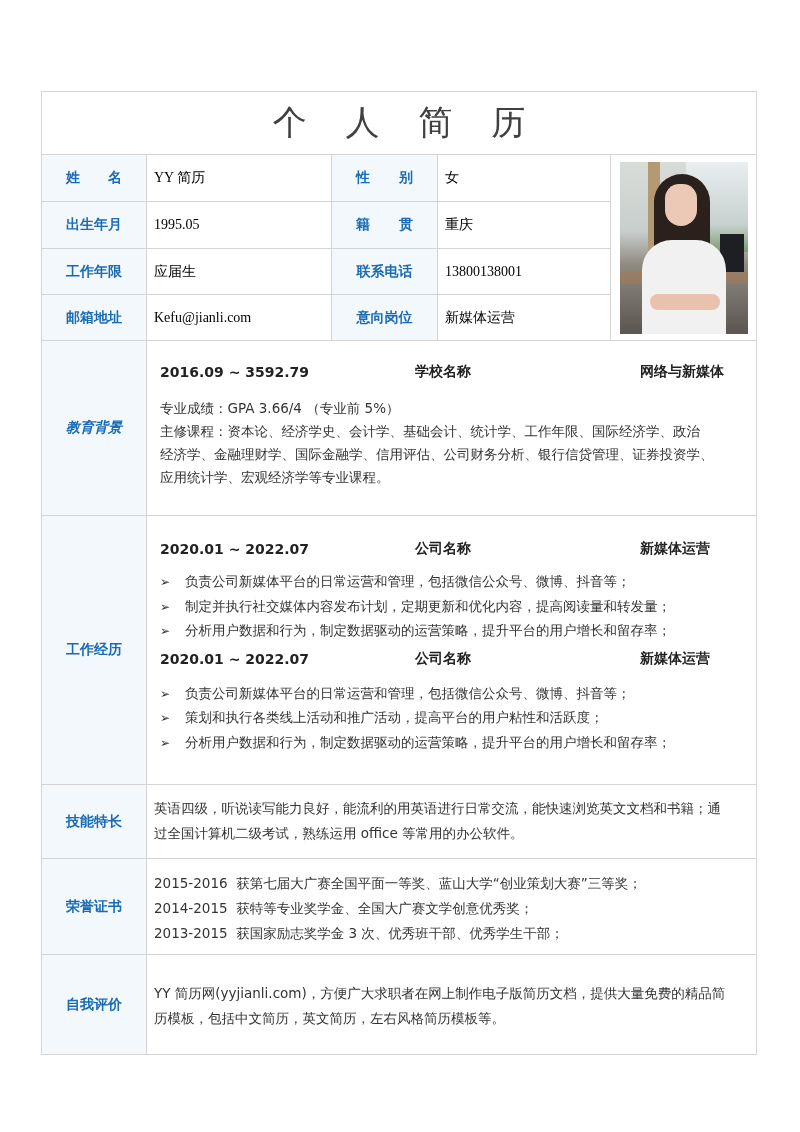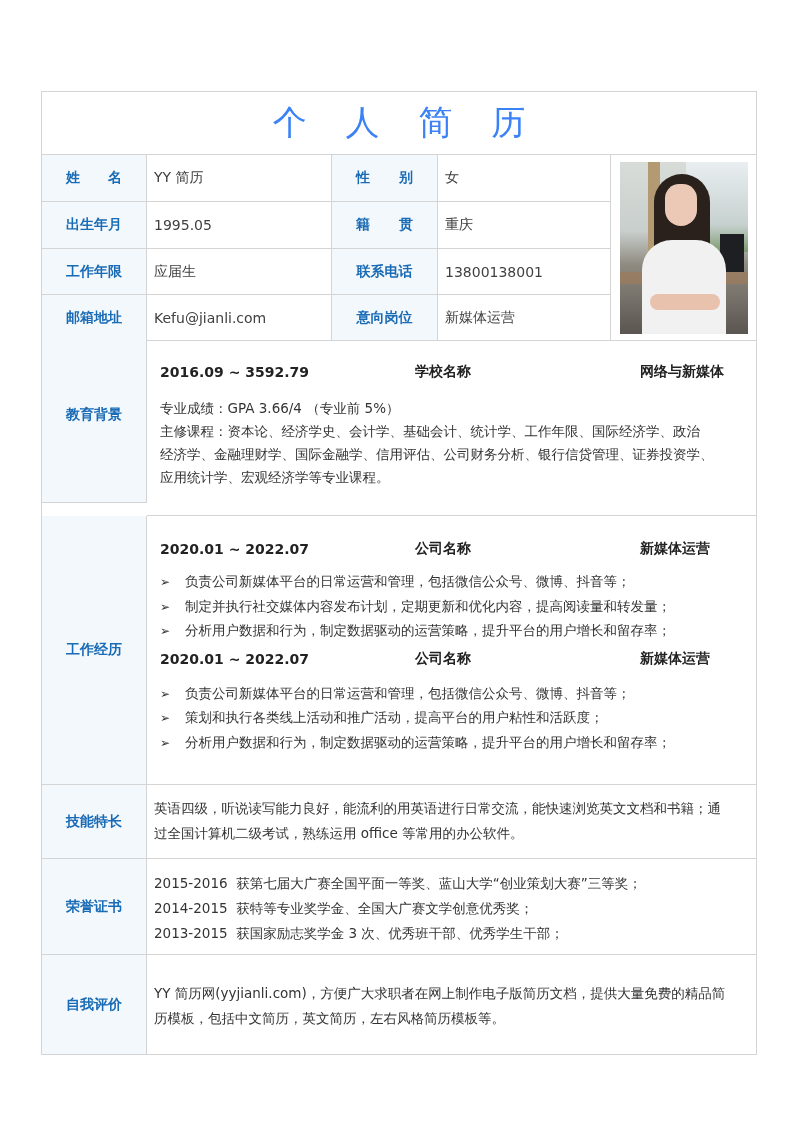--- a/index.html
+++ b/index.html
@@ -6,27 +6,27 @@
   html, body { width: 800px; height: 1132px; background: #ffffff; }
   body { font-family: "DejaVu Sans", "Liberation Sans", sans-serif; color: #333; position: relative; }
   .sheet {
     position: absolute; left: 41px; top: 91px; width: 716px; height: 964px;
     border: 1px solid #d4d4d4; background: #fff;
   }
   .title-row {
     position: absolute; left: 0; top: 0; width: 714px; height: 63px;
     border-bottom: 1px solid #d4d4d4;
     display: flex; align-items: center; justify-content: center;
-    font-size: 34px; letter-spacing: 14px; color: #3b82f6; font-weight: 300;
+    font-size: 34px; letter-spacing: 14px; color: #404040; font-weight: 300;
     padding-left: 14px;
   }
   .cell { position: absolute; border-right: 1px solid #d4d4d4; border-bottom: 1px solid #d4d4d4; display: flex; align-items: center; }
   .lbl { background: #f3f8fc; color: #1a6bb5; font-weight: bold; font-size: 14px; justify-content: center; }
   .lbl-spread { justify-content: space-between; padding: 0 24px; }
-  .val { font-size: 14px; color: #404040; padding-left: 7px; }
+  .val { font-size: 14px; color: #000000; padding-left: 7px; font-family: Liberation Serif, serif; }
   .photo-cell { position: absolute; left: 569px; top: 63px; width: 145px; height: 186px; border-bottom: 1px solid #d4d4d4; display: flex; align-items: center; justify-content: center; }
   .photo {
     width: 128px; height: 172px; position: relative; overflow: hidden;
     background: linear-gradient(180deg, #d8dcd8 0%, #c9cfcd 40%, #8f8a80 60%, #5a5550 100%);
   }
   .photo .win { position: absolute; right: 0; top: 0; width: 62px; height: 90px; background: linear-gradient(180deg, #e9eef0, #c6d1cf 70%, #7d9a6e); }
   .photo .curtain { position: absolute; left: 28px; top: 0; width: 12px; height: 95px; background: #b49a72; }
   .photo .hair { position: absolute; left: 34px; top: 12px; width: 56px; height: 88px; border-radius: 28px 28px 10px 10px; background: #2a201c; }
   .photo .face { position: absolute; left: 45px; top: 22px; width: 32px; height: 42px; border-radius: 16px 16px 18px 18px; background: #ecc9b6; }
   .photo .shirt { position: absolute; left: 22px; top: 78px; width: 84px; height: 94px; border-radius: 30px 30px 0 0; background: #f1f1f1; }
@@ -88,21 +88,21 @@
       <div class="curtain"></div>
       <div class="desk"></div>
       <div class="monitor"></div>
       <div class="hair"></div>
       <div class="shirt"></div>
       <div class="face"></div>
       <div class="arm"></div>
     </div>
   </div>
 
-  <div class="sec-lbl" style="top:236px;height:175px;">教育背景</div>
+  <div class="sec-lbl" style="top:249px;height:175px;font-style:italic;">教育背景</div>
   <div class="sec-body" style="top:249px;height:175px;padding-top:20px;">
     <div class="entry-head">
       <span class="date">2016.09 ~ 3592.79</span>
       <span class="org">学校名称</span>
       <span class="role">网络与新媒体</span>
     </div>
     <div style="height:14px"></div>
     <div class="line">专业成绩：GPA 3.66/4 （专业前 5%）</div>
     <div class="line">主修课程：资本论、经济学史、会计学、基础会计、统计学、工作年限、国际经济学、政治</div>
     <div class="line">经济学、金融理财学、国际金融学、信用评估、公司财务分析、银行信贷管理、证券投资学、</div>

